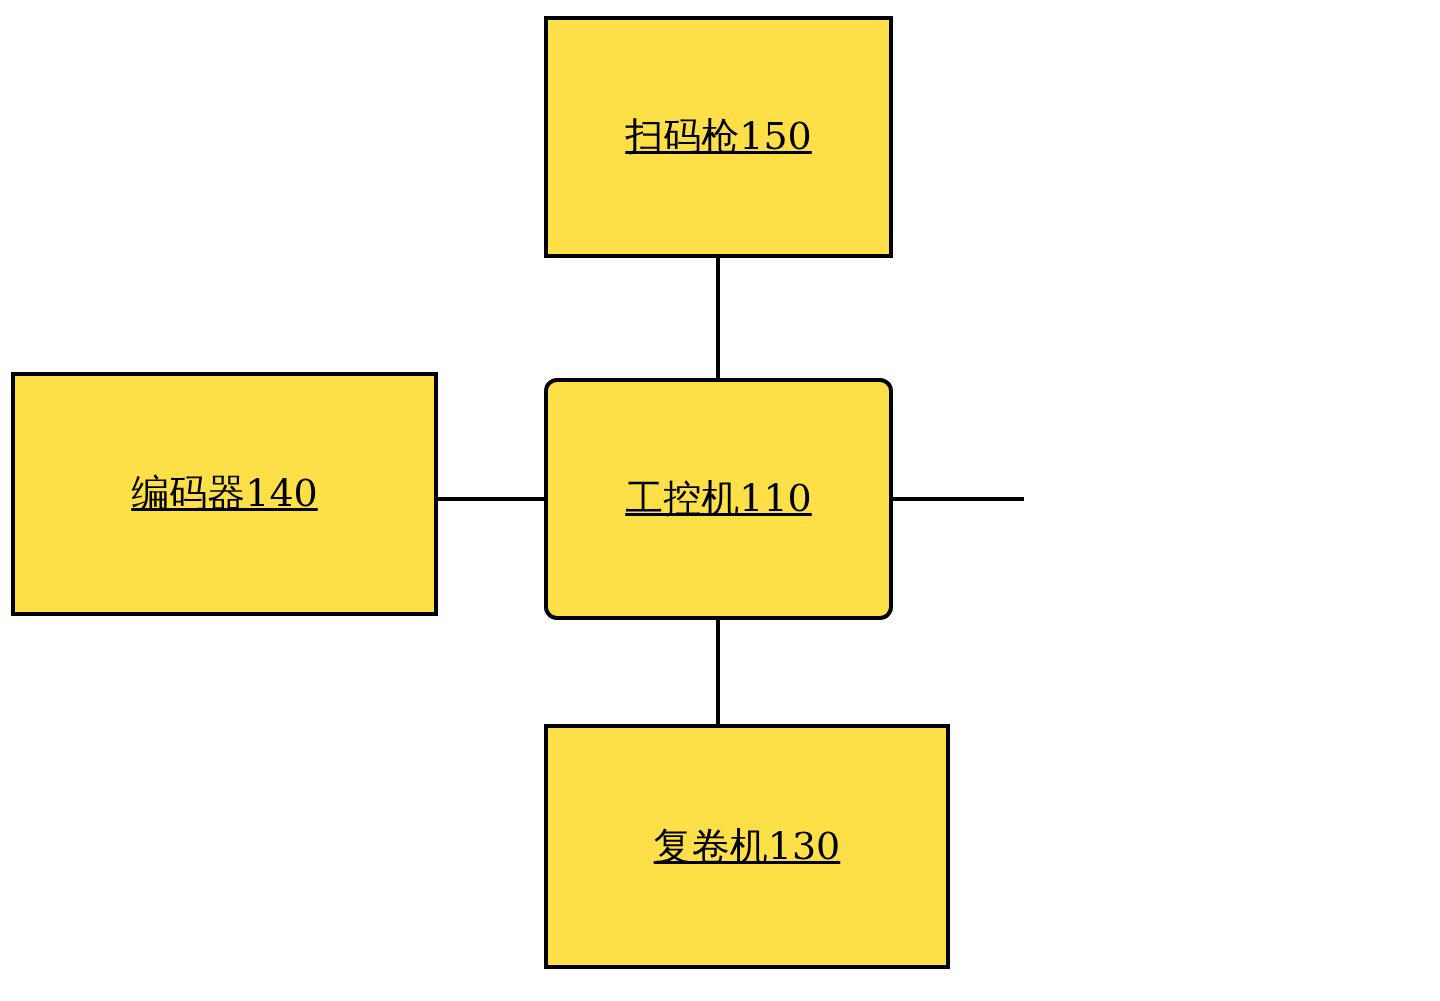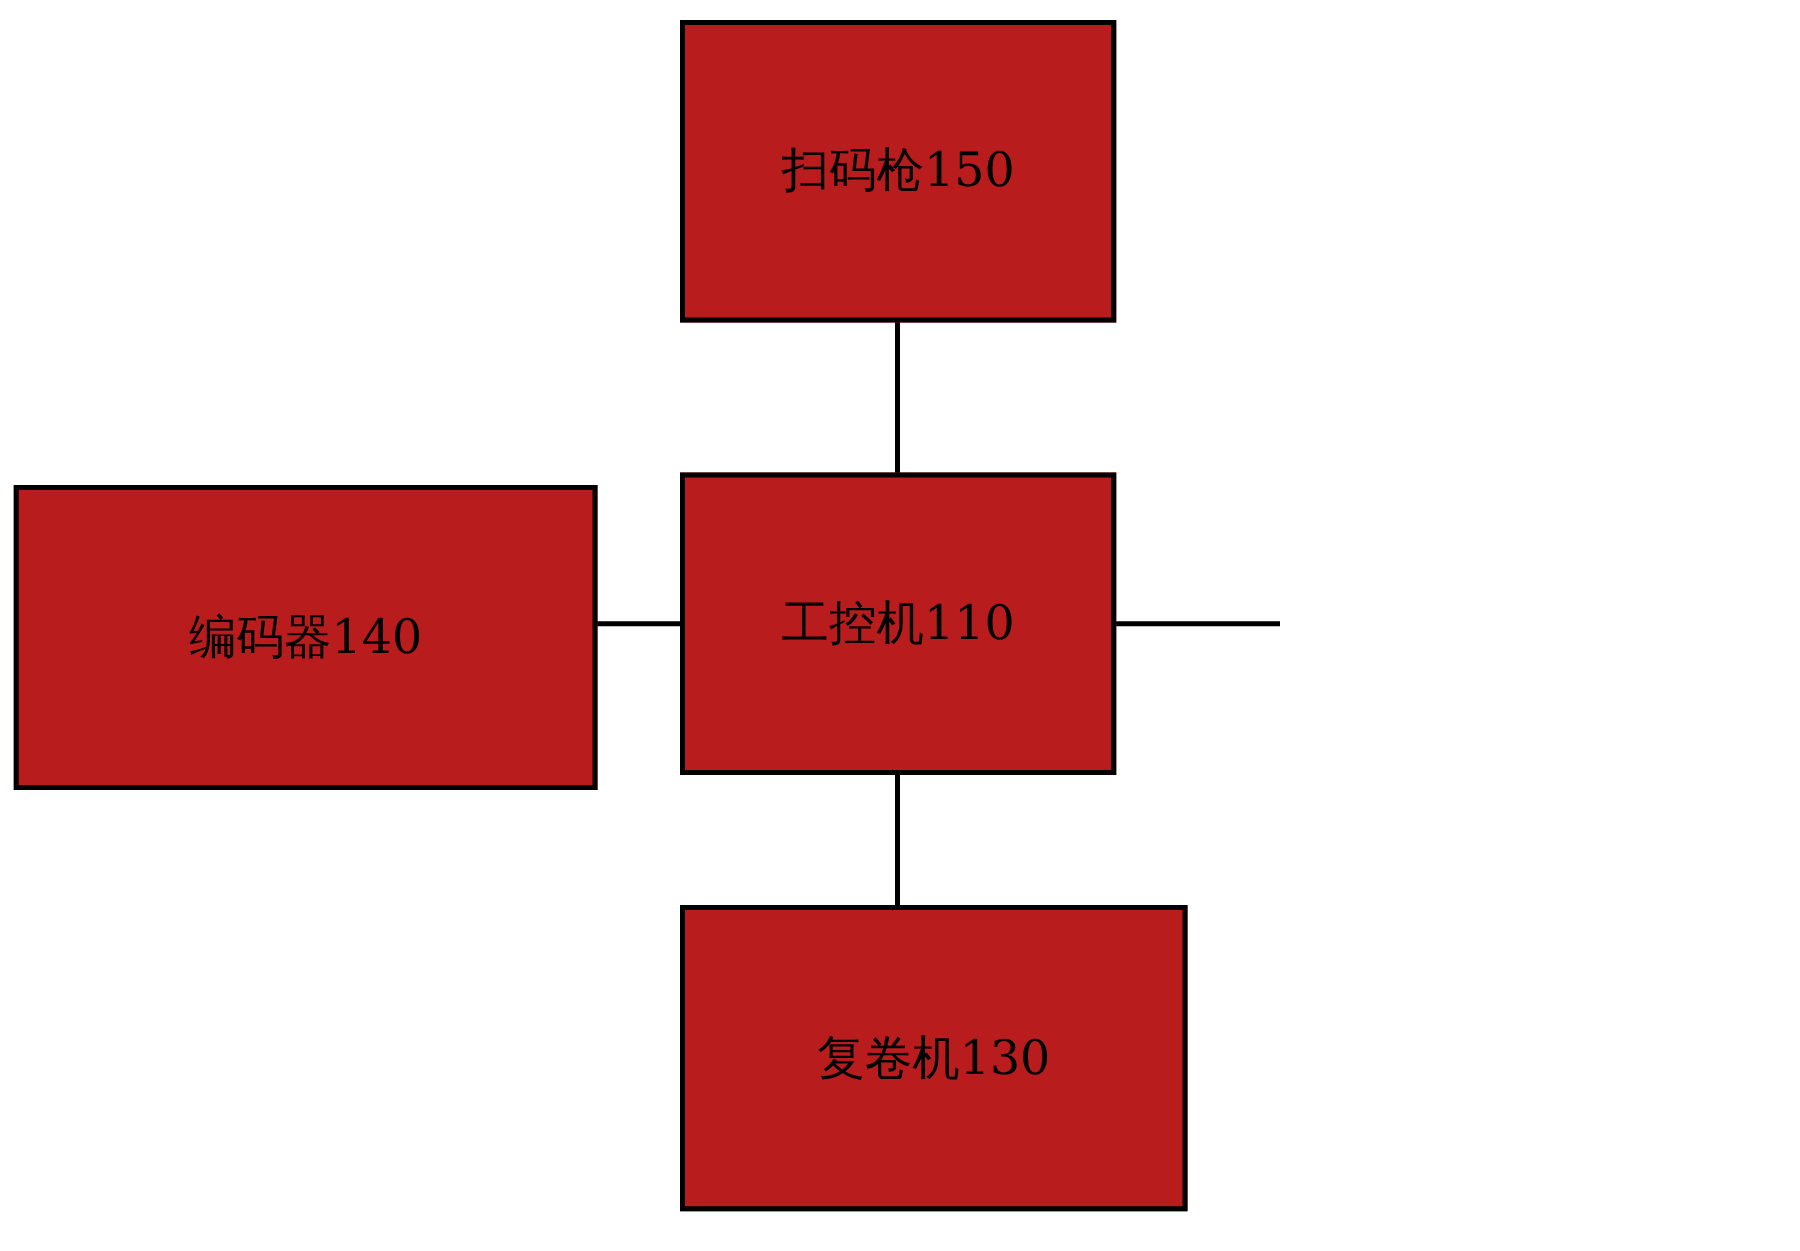--- a/index.html
+++ b/index.html
@@ -15,25 +15,26 @@
     position: relative;
     width: 1440px;
     height: 1001px;
     background: #ffffff;
     overflow: hidden;
   }
   .node-box {
     position: absolute;
     box-sizing: border-box;
     border: 4px solid #000000;
-    background: #b91c1c;
+    background: #fde047;
     display: flex;
     align-items: center;
     justify-content: center;
     z-index: 2;
+    text-decoration: underline;
   }
   .node-label {
     font-family: "DejaVu Serif", "Liberation Serif", serif;
     font-size: 38px;
     line-height: 1.1;
     color: #000000;
     white-space: nowrap;
     letter-spacing: 0px;
     text-align: center;
     user-select: none;
@@ -48,22 +49,22 @@
   }
   .connector.vertical {
     width: 4px;
   }
   .connector.horizontal {
     height: 4px;
   }
 
   
   #node-scanner   { left: 544px; top: 16px;  width: 349px; height: 242px; }
-  #node-encoder   { left: 11px;  top: 388px; width: 467px; height: 244px; }
-  #node-ipc       { left: 544px; top: 378px; width: 349px; height: 242px; }
+  #node-encoder   { left: 11px;  top: 372px; width: 427px; height: 244px; }
+  #node-ipc       { left: 544px; top: 378px; width: 349px; height: 242px; border-radius: 13px; }
   #node-imaging   { left: 1020px;top: 375px; width: 405px; height: 247px; }
   #node-rewinder  { left: 544px; top: 724px; width: 406px; height: 245px; }
 
   
   #conn-scanner-ipc   { left: 716px; top: 254px; height: 128px; }
   #conn-ipc-rewinder  { left: 716px; top: 616px; height: 128px; }
   #conn-encoder-ipc   { left: 414px; top: 497px; width: 134px; }
   #conn-ipc-imaging   { left: 889px; top: 497px; width: 135px; }
 </style>
 </head>

